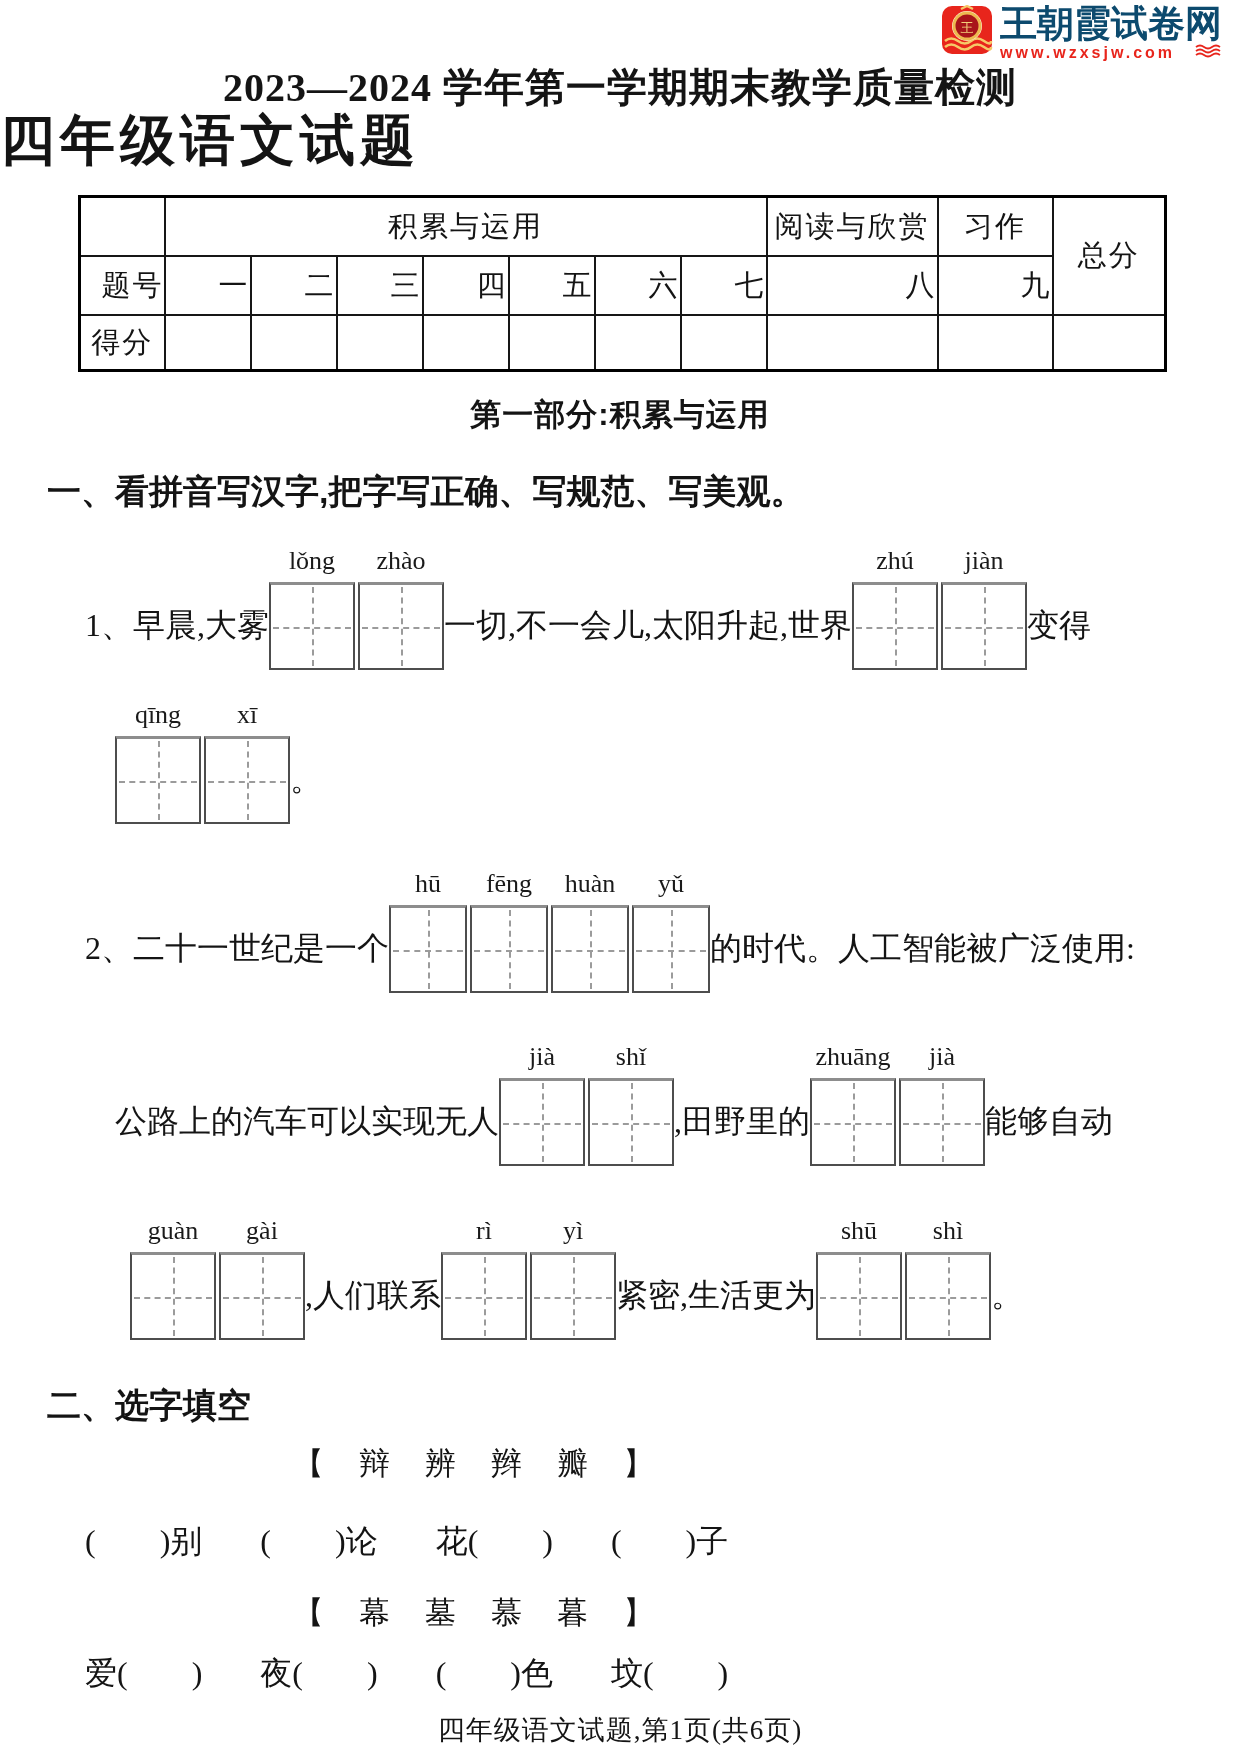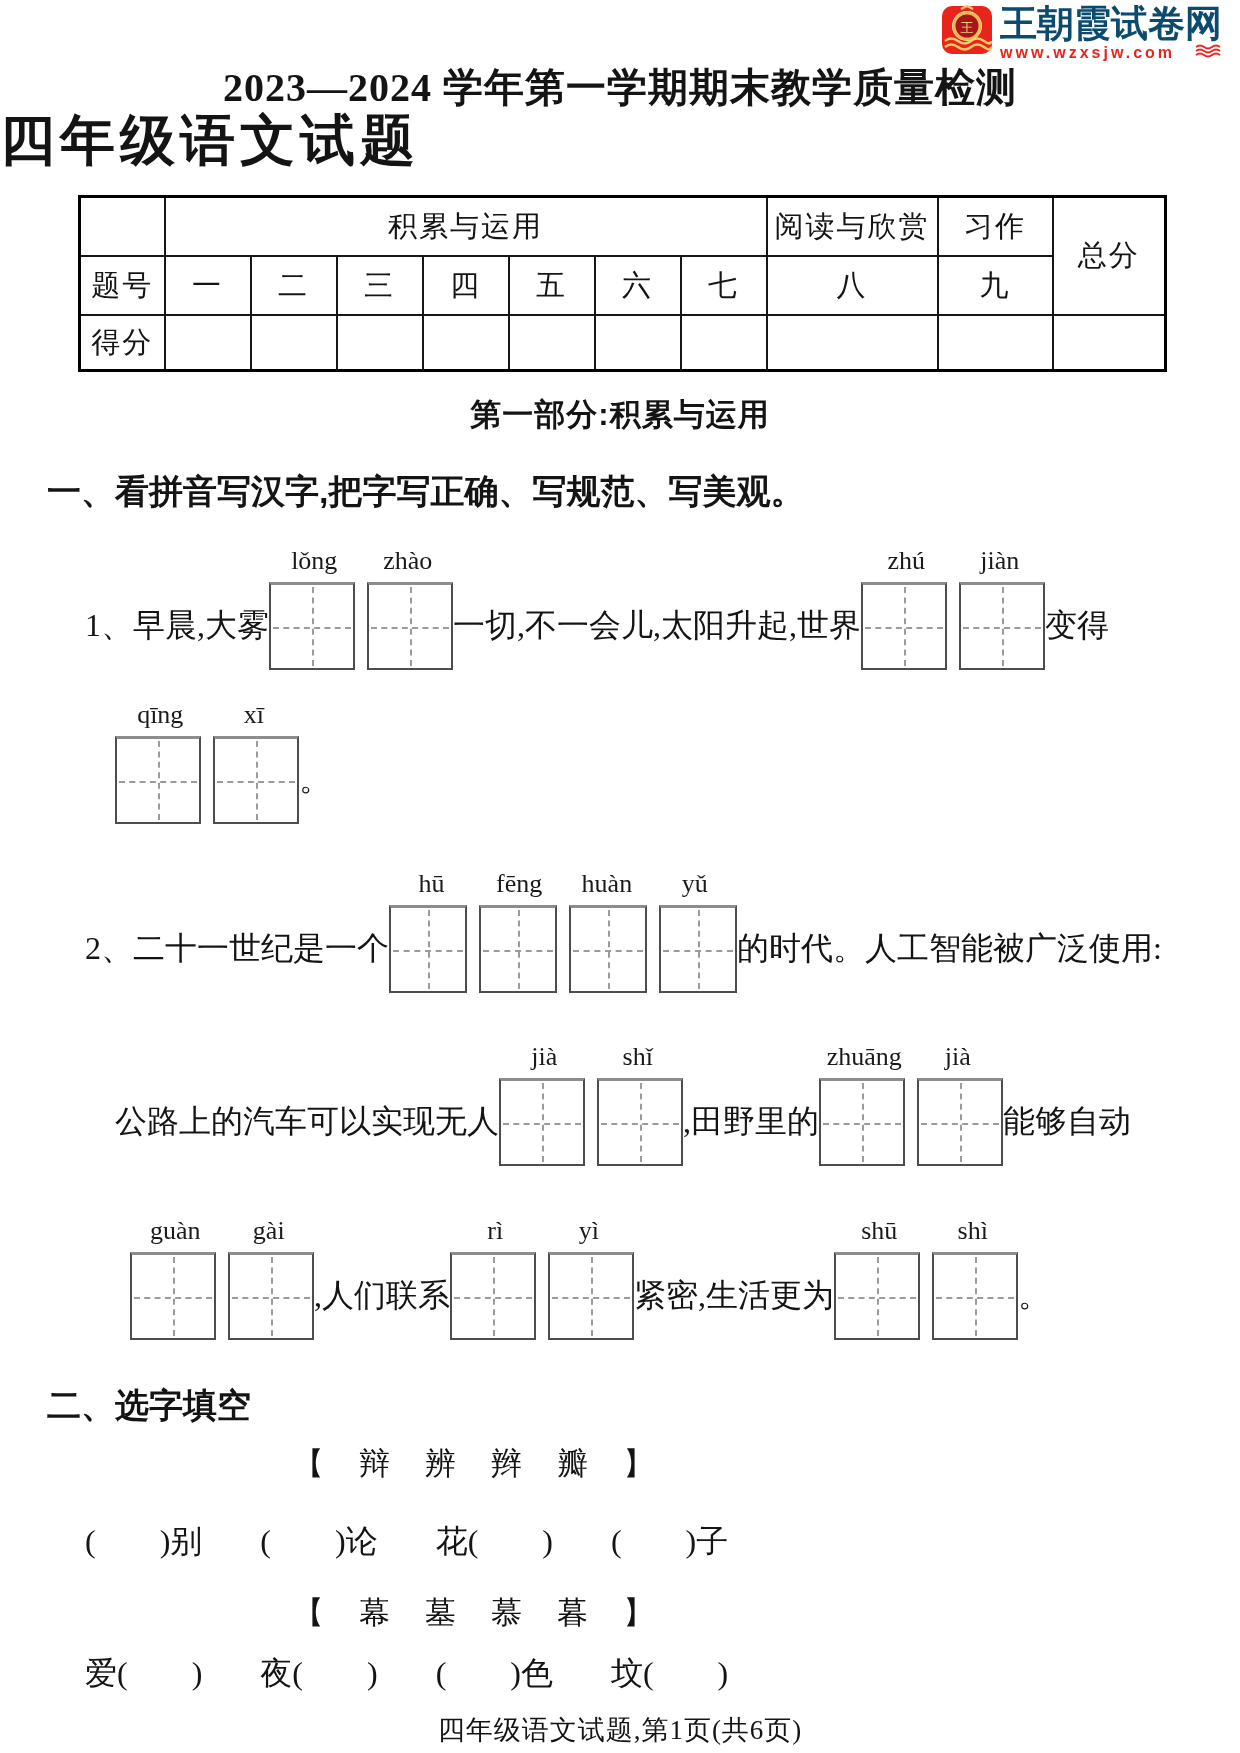--- a/index.html
+++ b/index.html
@@ -35,21 +35,21 @@
   
   .score-table {
     position:absolute; left:78px; top:195px; border-collapse:collapse; table-layout:fixed;
     border:3px solid #000;
   }
   .score-table td {
     border:2px solid #161616; text-align:center; vertical-align:middle;
     font-size:29px; padding:0; letter-spacing:2px; overflow:hidden;
   }
   .score-table tr.r1 td { height:57px; }
-  .score-table tr.r2 td { height:57px; }
+  .score-table tr.r2 td { height:57px;text-align:right; }
   .score-table tr.r3 td { height:53px; }
 
   
   .part1-heading {
     position:absolute; top:394px; left:0; width:100%; text-align:center;
     font-family:"Liberation Sans","DejaVu Sans",sans-serif; font-weight:bold; font-size:31px;
     letter-spacing:1px;
   }
   .sec-heading {
     position:absolute; left:47px;
@@ -63,21 +63,21 @@
   .fill-line {
     position:absolute; display:flex; align-items:center; font-size:32px; white-space:nowrap;
   }
   .row-text { white-space:pre; }
   #q1a { top:582px; left:85px;  height:88px; }
   #q1b { top:748px; left:115px; height:64px; }
   #q2a { top:905px; left:85px;  height:88px; }
   #q2b { top:1078px; left:115px; height:88px; }
   #q2c { top:1252px; left:130px; height:88px; }
 
-  .hanzi-group { position:relative; display:flex; gap:12px; align-self:center; }
+  .hanzi-group { position:relative; display:flex; gap:3px; align-self:center; }
   .box {
     width:86px; height:88px; box-sizing:border-box; background:#fff;
     border:2px solid #4d4d4d; border-top:3px solid #8d8d8d; position:relative;
   }
   .box::before {
     content:""; position:absolute; top:2px; bottom:2px; left:50%; width:0;
     border-left:2px dashed #9b9b9b;
   }
   .box::after {
     content:""; position:absolute; left:2px; right:2px; top:50%; height:0;

